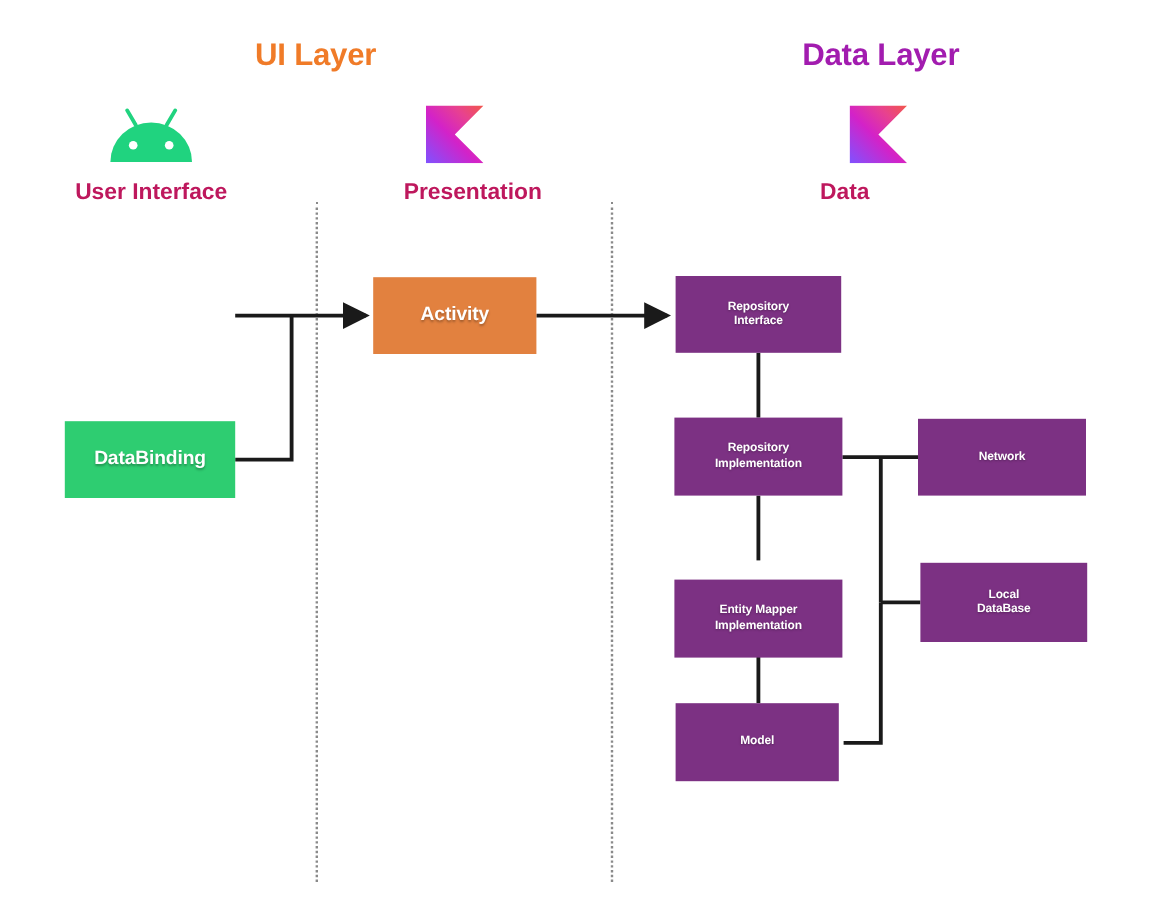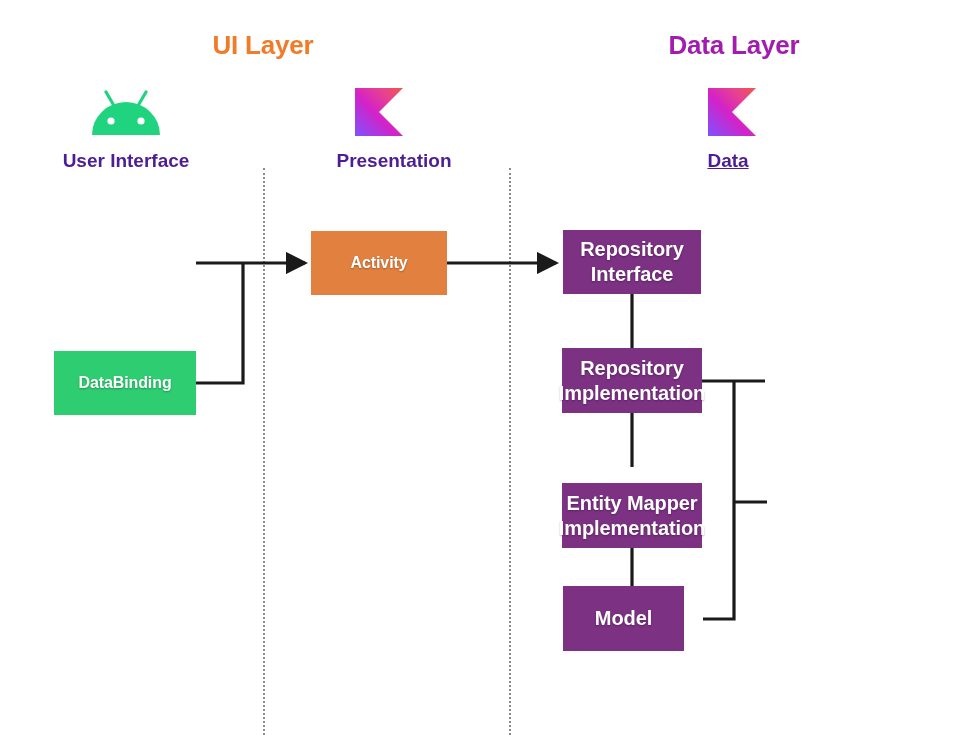--- a/index.html
+++ b/index.html
@@ -29,27 +29,27 @@
     text-align: center;
   }
   #ui-layer-title  { left: 163px; top: 30px; width: 200px; color: #F07B28; }
   #data-layer-title{ left: 634px; top: 30px; width: 200px; color: #a21caf; }
 
   
   .col-label {
     position: absolute;
     font-size: 19px;
     font-weight: bold;
-    color: #4c1d95;
+    color: #be185d;
     white-space: nowrap;
     text-align: center;
   }
   #label-user-interface { left: 26px;  top: 150px; width: 200px; }
   #label-presentation   { left: 294px; top: 150px; width: 200px; }
-  #label-data           { left: 628px; top: 150px; width: 200px; text-decoration: underline; }
+  #label-data           { left: 604px; top: 150px; width: 200px; }
 
   
   .icon-wrap { position: absolute; }
   #android-icon { left: 89px;  top: 90px; width: 74px; height: 46px; }
   #kotlin-icon-presentation { left: 355px; top: 88px; width: 48px; height: 48px; }
   #kotlin-icon-data         { left: 708px; top: 88px; width: 48px; height: 48px; }
 
   
   .divider {
     position: absolute;
@@ -62,40 +62,40 @@
   #divider-data { left: 509px; }
 
   
   .node {
     position: absolute;
     display: flex;
     align-items: center;
     justify-content: center;
     text-align: center;
     color: #ffffff;
-    font-size: 20px;
+    font-size: 10px;
     font-weight: bold;
     line-height: 1.25;
     letter-spacing: -0.1px;
     text-shadow: 0 1px 2px rgba(0,0,0,0.30);
     box-sizing: border-box;
     padding: 2px 4px;
     z-index: 3;
   }
   .node.green  { background: #2ECD71; }
   .node.orange { background: #E2813F; }
   .node.purple { background: #7C3183; }
 
   #node-activity      { left: 54px;  top: 231px; width: 142px; height: 64px; font-size: 16px; }
   #node-databinding   { left: 54px;  top: 351px; width: 142px; height: 64px; font-size: 16px; }
   #node-viewmodel     { left: 311px; top: 231px; width: 136px; height: 64px; font-size: 16px; }
   #node-repo-interface{ left: 563px; top: 230px; width: 138px; height: 64px; }
   #node-repo-impl     { left: 562px; top: 348px; width: 140px; height: 65px; }
   #node-entity-mapper { left: 562px; top: 483px; width: 140px; height: 65px; }
-  #node-model         { left: 563px; top: 586px; width: 121px; height: 65px; }
+  #node-model         { left: 563px; top: 586px; width: 136px; height: 65px; }
   #node-network       { left: 765px; top: 349px; width: 140px; height: 64px; }
   #node-local-db      { left: 767px; top: 469px; width: 139px; height: 66px; }
 
   
   #connectors {
     position: absolute;
     left: 0; top: 0;
     width: 964px; height: 754px;
     z-index: 2;
     pointer-events: none;
@@ -213,15 +213,24 @@
     <span>
       <span>Entity Mapper</span><br>
       <span>Implementation</span>
     </span>
   </div>
 
   <div class="node purple" id="node-model">
     <span>Model</span>
   </div>
 
-
+  <div class="node purple" id="node-network">
+    <span>Network</span>
+  </div>
+
+  <div class="node purple" id="node-local-db">
+    <span>
+      <span>Local</span><br>
+      <span>DataBase</span>
+    </span>
+  </div>
 
 </div>
 
 </body></html>

